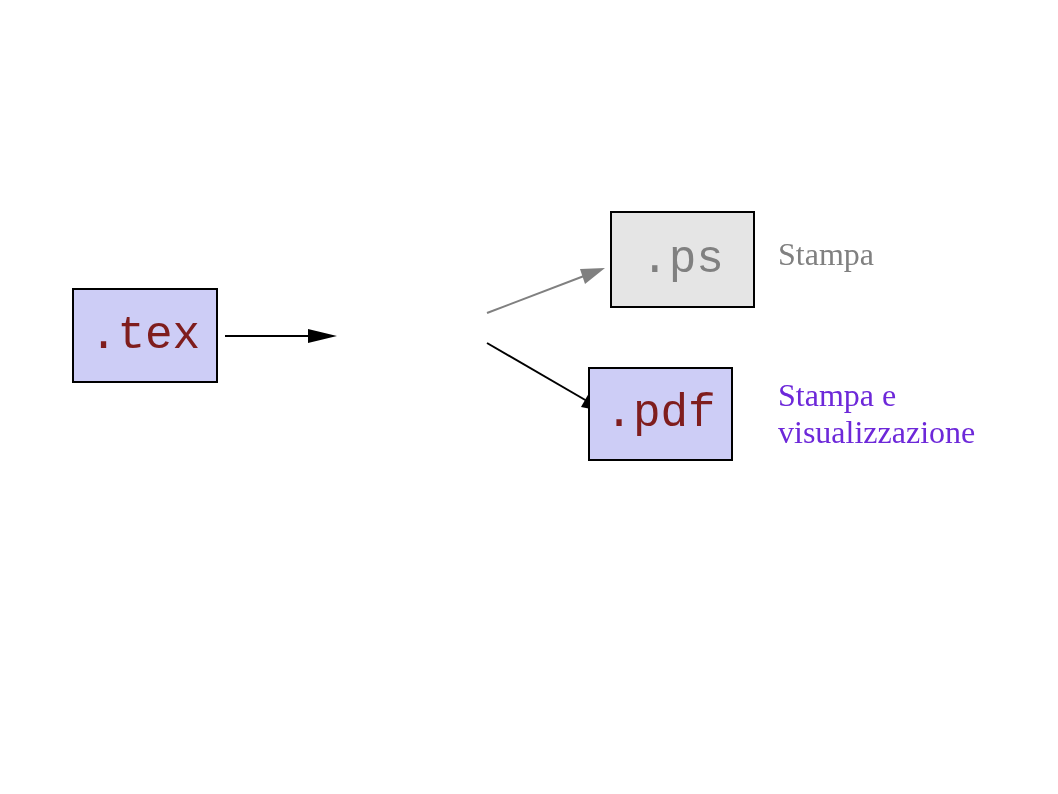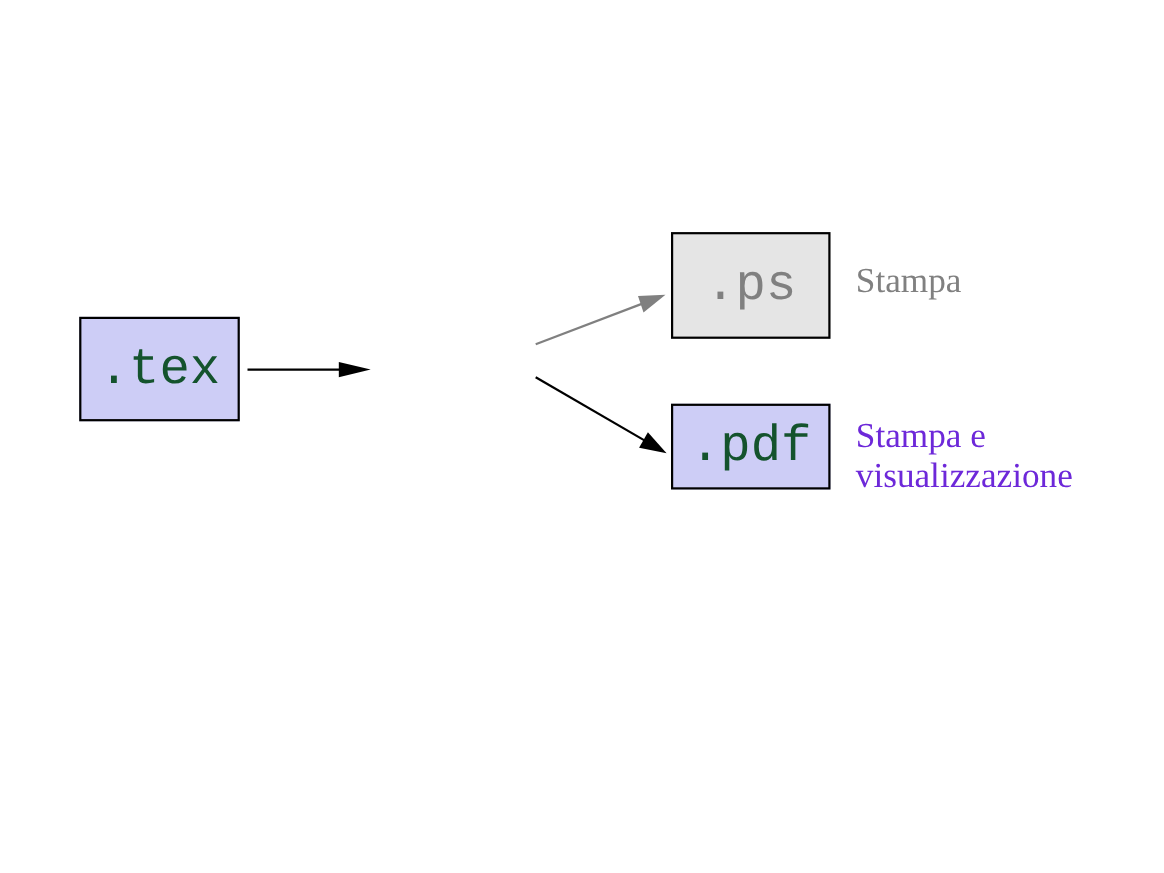--- a/index.html
+++ b/index.html
@@ -25,29 +25,29 @@
   .node {
     position: absolute;
     box-sizing: border-box;
     border: 2px solid #000000;
     display: flex;
     align-items: center;
     justify-content: center;
     font-family: "Liberation Mono", "DejaVu Sans Mono", monospace;
     font-size: 46px;
     letter-spacing: 0px;
-    color: #14532d;
+    color: #7f1d1d;
   }
   .node--filled { background: #cdcdf6; }
   .node--plain  { background: #e5e5e5; }
   .node--graytext { color: #808080; }
   .node--tex { left: 72px;  top: 288px; width: 146px; height: 95px; }
   .node--dvi { left: 340px; top: 287px; width: 143px; height: 96px; }
   .node--ps  { left: 610px; top: 211px; width: 145px; height: 97px; }
-  .node--pdf { left: 610px; top: 367px; width: 145px; height: 78px; }
+  .node--pdf { left: 588px; top: 367px; width: 145px; height: 94px; }
   .annotation {
     position: absolute;
     font-family: Liberation Serif, serif;
     font-size: 32px;
     line-height: 37px;
   }
   .annotation--ps {
     left: 778px;
     top: 236px;
     color: #808080;

